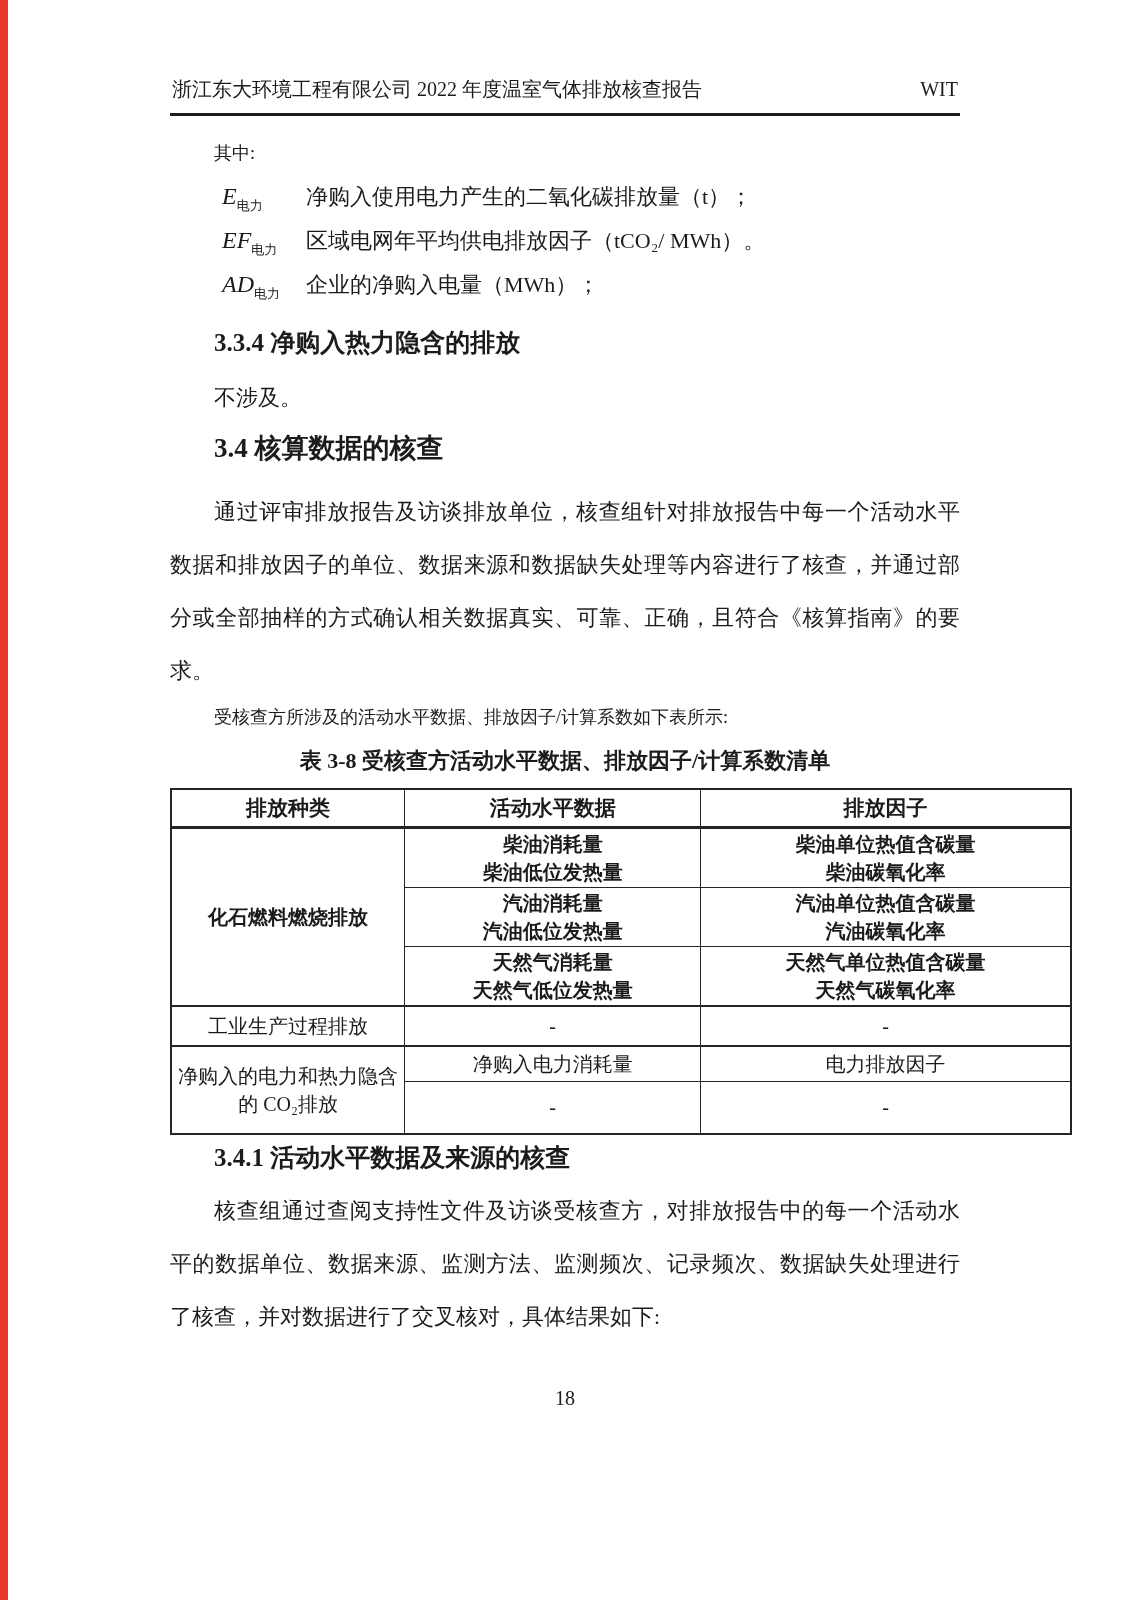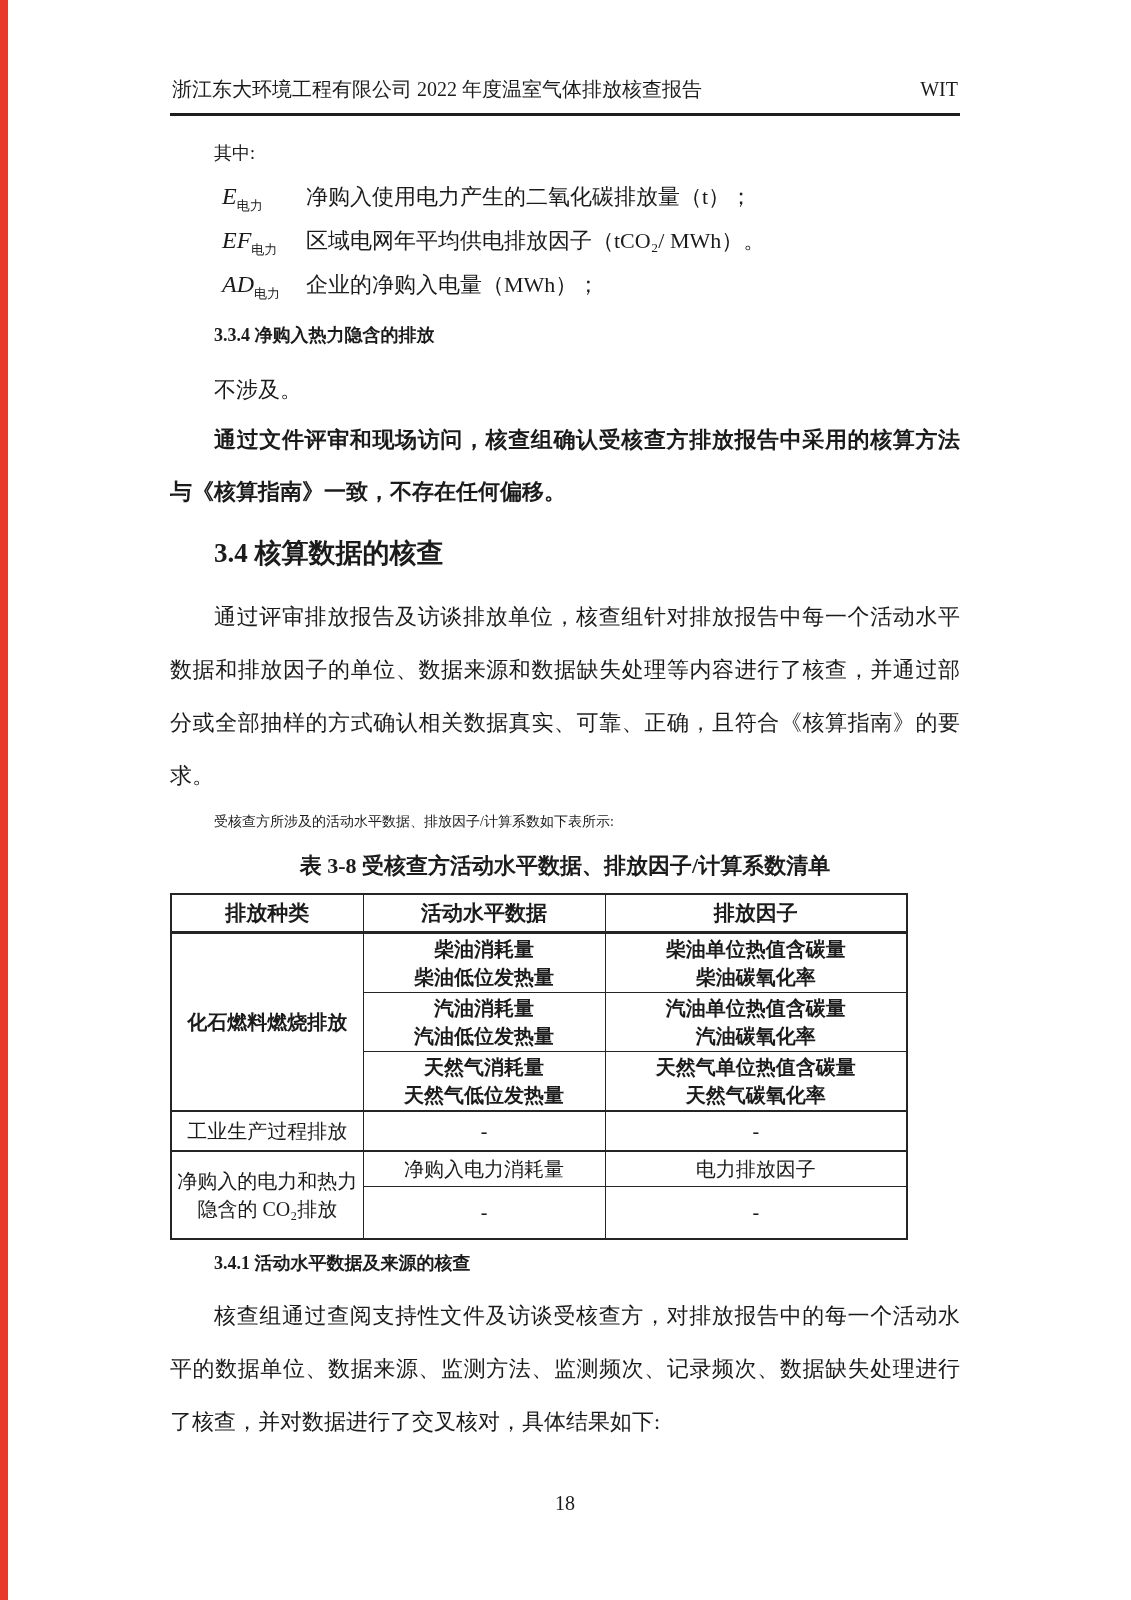--- a/index.html
+++ b/index.html
@@ -48,22 +48,22 @@
     width: 84px;
     font-style: italic;
     font-size: 24px;
   }
   .def-symbol sub {
     font-style: normal;
     font-size: 13px;
     text-align: center;
   }
   .h3 {
-    margin: 20px 0 0 44px;
-    font-size: 18px;
+    margin: 28px 0 0 44px;
+    font-size: 25px;
     line-height: 30px;
     font-weight: bold;
   }
   .plain {
     margin: 25px 0 0 44px;
     font-size: 22px;
     line-height: 30px;
   }
   .concl {
     margin-top: 9px;
@@ -81,34 +81,34 @@
   }
   .para {
     font-size: 22px;
     line-height: 53px;
     text-align: justify;
     text-indent: 44px;
   }
   .para1 { margin-top: 20px; }
   .para2 {
     margin-top: 5px;
-    font-size: 14px;
+    font-size: 18px;
     line-height: 30px;
     text-indent: 44px;
   }
   .caption {
     margin-top: 14px;
     text-align: center;
     font-weight: bold;
     font-size: 22px;
     line-height: 30px;
   }
   table.t38 {
     margin-top: 12px;
-    width: 738px;
+    width: 902px;
     border-collapse: collapse;
     text-align: center;
     font-size: 20px;
     border: 2px solid #252525;
   }
   table.t38 th, table.t38 td {
     border: 1px solid #252525;
     vertical-align: middle;
     line-height: 28px;
   }
@@ -161,21 +161,20 @@
         <span class="def-desc">区域电网年平均供电排放因子（tCO₂/ MWh）。</span>
       </div>
       <div class="def-row">
         <span class="def-symbol"><i>AD</i><sub>电力</sub></span>
         <span class="def-desc">企业的净购入电量（MWh）；</span>
       </div>
     </div>
 
     <div class="h3">3.3.4 净购入热力隐含的排放</div>
     <div class="plain">不涉及。</div>
-    <div class="concl">通过文件评审和现场访问，核查组确认受核查方排放报告中采用的核算方法与《核算指南》一致，不存在任何偏移。</div>
 
     <div class="h2">3.4 核算数据的核查</div>
     <div class="para para1">通过评审排放报告及访谈排放单位，核查组针对排放报告中每一个活动水平数据和排放因子的单位、数据来源和数据缺失处理等内容进行了核查，并通过部分或全部抽样的方式确认相关数据真实、可靠、正确，且符合《核算指南》的要求。</div>
     <div class="para2">受核查方所涉及的活动水平数据、排放因子/计算系数如下表所示:</div>
 
     <div class="caption">表 3-8 受核查方活动水平数据、排放因子/计算系数清单</div>
 
     <table class="t38">
       <colgroup>
           <col class="c1">

